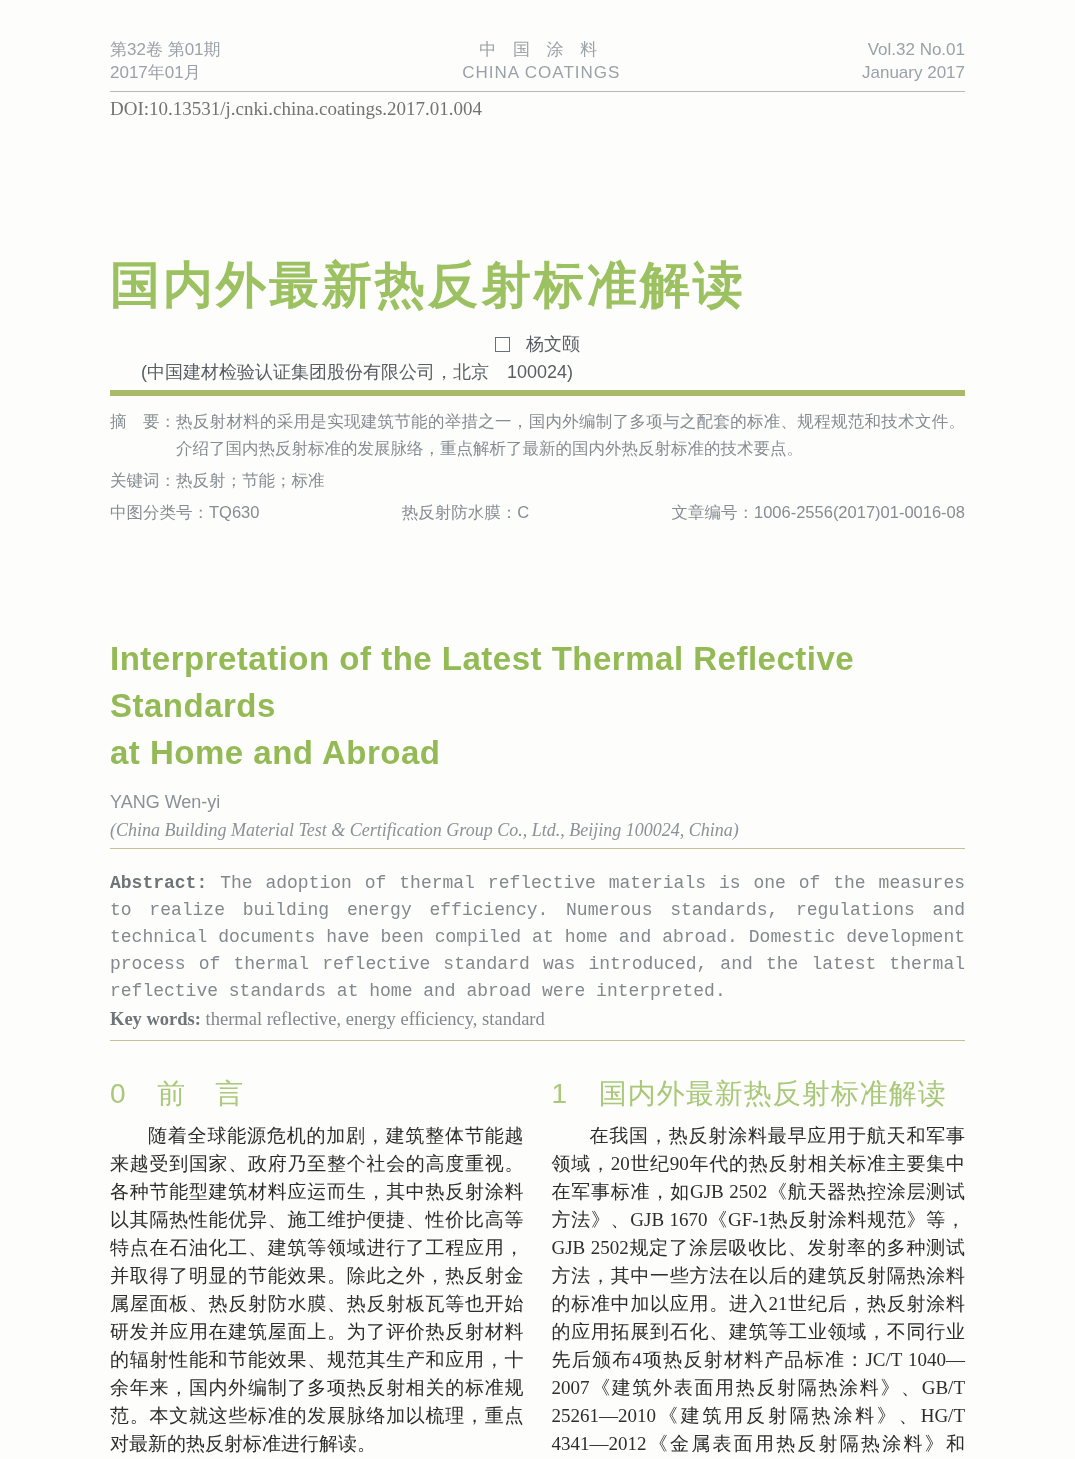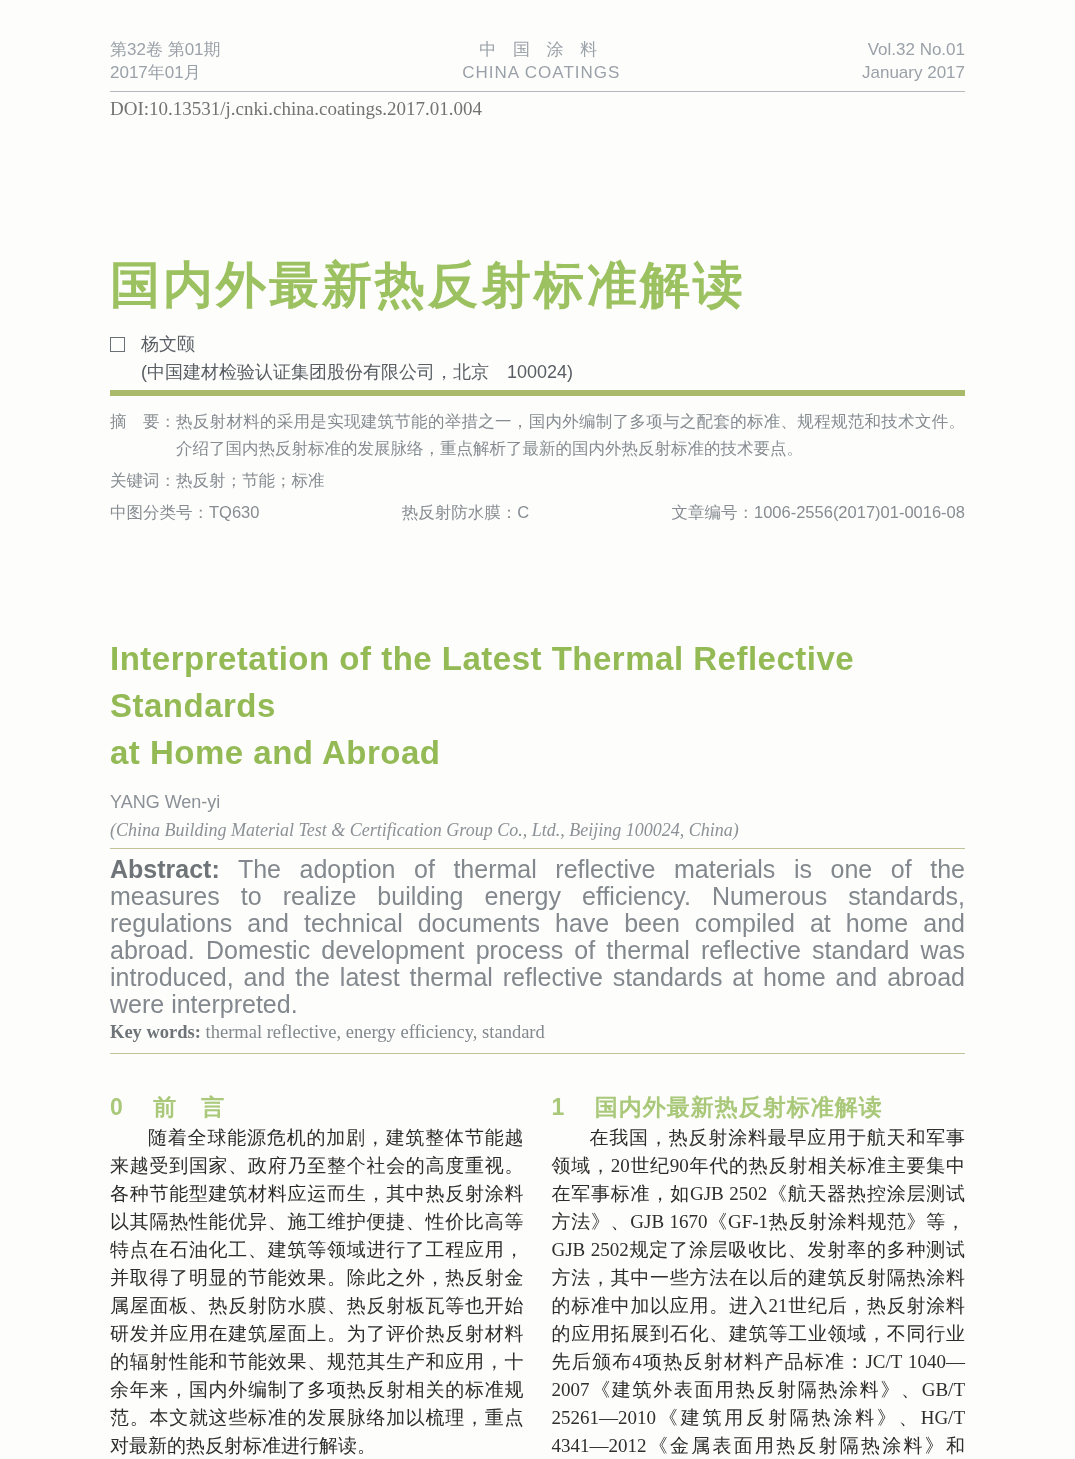--- a/index.html
+++ b/index.html
@@ -16,52 +16,52 @@
   .jheader .col-center { text-align:center; }
   .jheader .col-right { text-align:right; }
   .jh-cn { letter-spacing:6px; }
   .jh-en { letter-spacing:1px; }
   .doi { margin-top:6px; font-size:19px; color:#737373;
     font-family:"Liberation Serif", serif; }
   
   .cn-title { margin-top:136px; font-size:50px; font-weight:700;
     color:#9cc160; letter-spacing:3px; line-height:58px; }
   .author-row { margin-top:18px; display:flex; align-items:center;
-    color:#585e63; font-size:18px; }
+    color:#585e63; font-size:18px;justify-content:center; }
   .author-square { width:15px; height:15px; border:1.5px solid #6a7076;
     margin-right:16px; display:inline-block; }
   .affiliation-cn { margin-top:5px; padding-left:31px; color:#585e63;
     font-size:18px; line-height:22px; }
   .green-bar { margin-top:7px; height:6px; background:#a9ba6a; width:100%; }
   .abstract-cn { margin-top:12px; display:flex; color:#868c92;
     font-size:16.5px; line-height:27px; }
   .abstract-cn .lbl { white-space:nowrap;text-align:center; }
   .abstract-cn .txt { flex:1; text-align:justify; }
   .keywords-cn { margin-top:7px; color:#868c92; font-size:16.5px; line-height:22px; }
   .meta-row { margin-top:10px; display:flex; justify-content:space-between;
     color:#868c92; font-size:16.5px; line-height:22px; }
   
   .en-title { margin-top:112px; font-size:33px; font-weight:700;
     color:#93ba55; line-height:47px; letter-spacing:0.5px; }
   .author-en { margin-top:16px; color:#8b9196; font-size:18px; }
   .affiliation-en { margin-top:7px; color:#8b9196; font-size:18px;
     font-style:italic; font-family:"Liberation Serif", serif; }
   .rule-olive { margin-top:7px; border-top:1.5px solid #c2c497; }
-  .abstract-en { margin-top:7px; color:#82888d; font-size:25px;
+  .abstract-en { margin-top:21px; color:#82888d; font-size:18px;
     line-height:27px; text-align:justify;
-    font-family:Liberation Sans, sans-serif; }
+    font-family:Liberation Mono, monospace; }
   .abstract-en b, .kw-en b { color:#6e7478; }
   .kw-en { margin-top:1px; color:#82888d; font-size:18.5px; line-height:27px;
     font-family:"Liberation Serif", serif; }
   .rule-olive-2 { margin-top:7px; border-top:1.5px solid #c2c497; }
   
   .columns { margin-top:36px; display:flex; gap:28px; }
   .colmn { flex:1; }
-  .sec-head { color:#a9c879; font-size:23px; font-weight:700;
-    line-height:34px; margin-bottom:0; letter-spacing:1px; }
+  .sec-head { color:#a9c879; font-size:28px; font-weight:400;
+    line-height:34px; margin-bottom:11px; letter-spacing:1px; }
   .sec-head .sec-no { margin-right:22px; }
   .sec-body { font-family:"Liberation Serif", serif; color:#2d2d2d;
     font-size:19px; line-height:28px; text-align:justify; text-indent:2em; }
   
   .foot-rule { margin-top:14px; width:160px; border-top:1.5px solid #9aa0a5; }
   .foot-note { margin-top:4px; color:#83898e; font-size:15.5px; line-height:21px; }
 </style>
 </head>
 <body>
 

